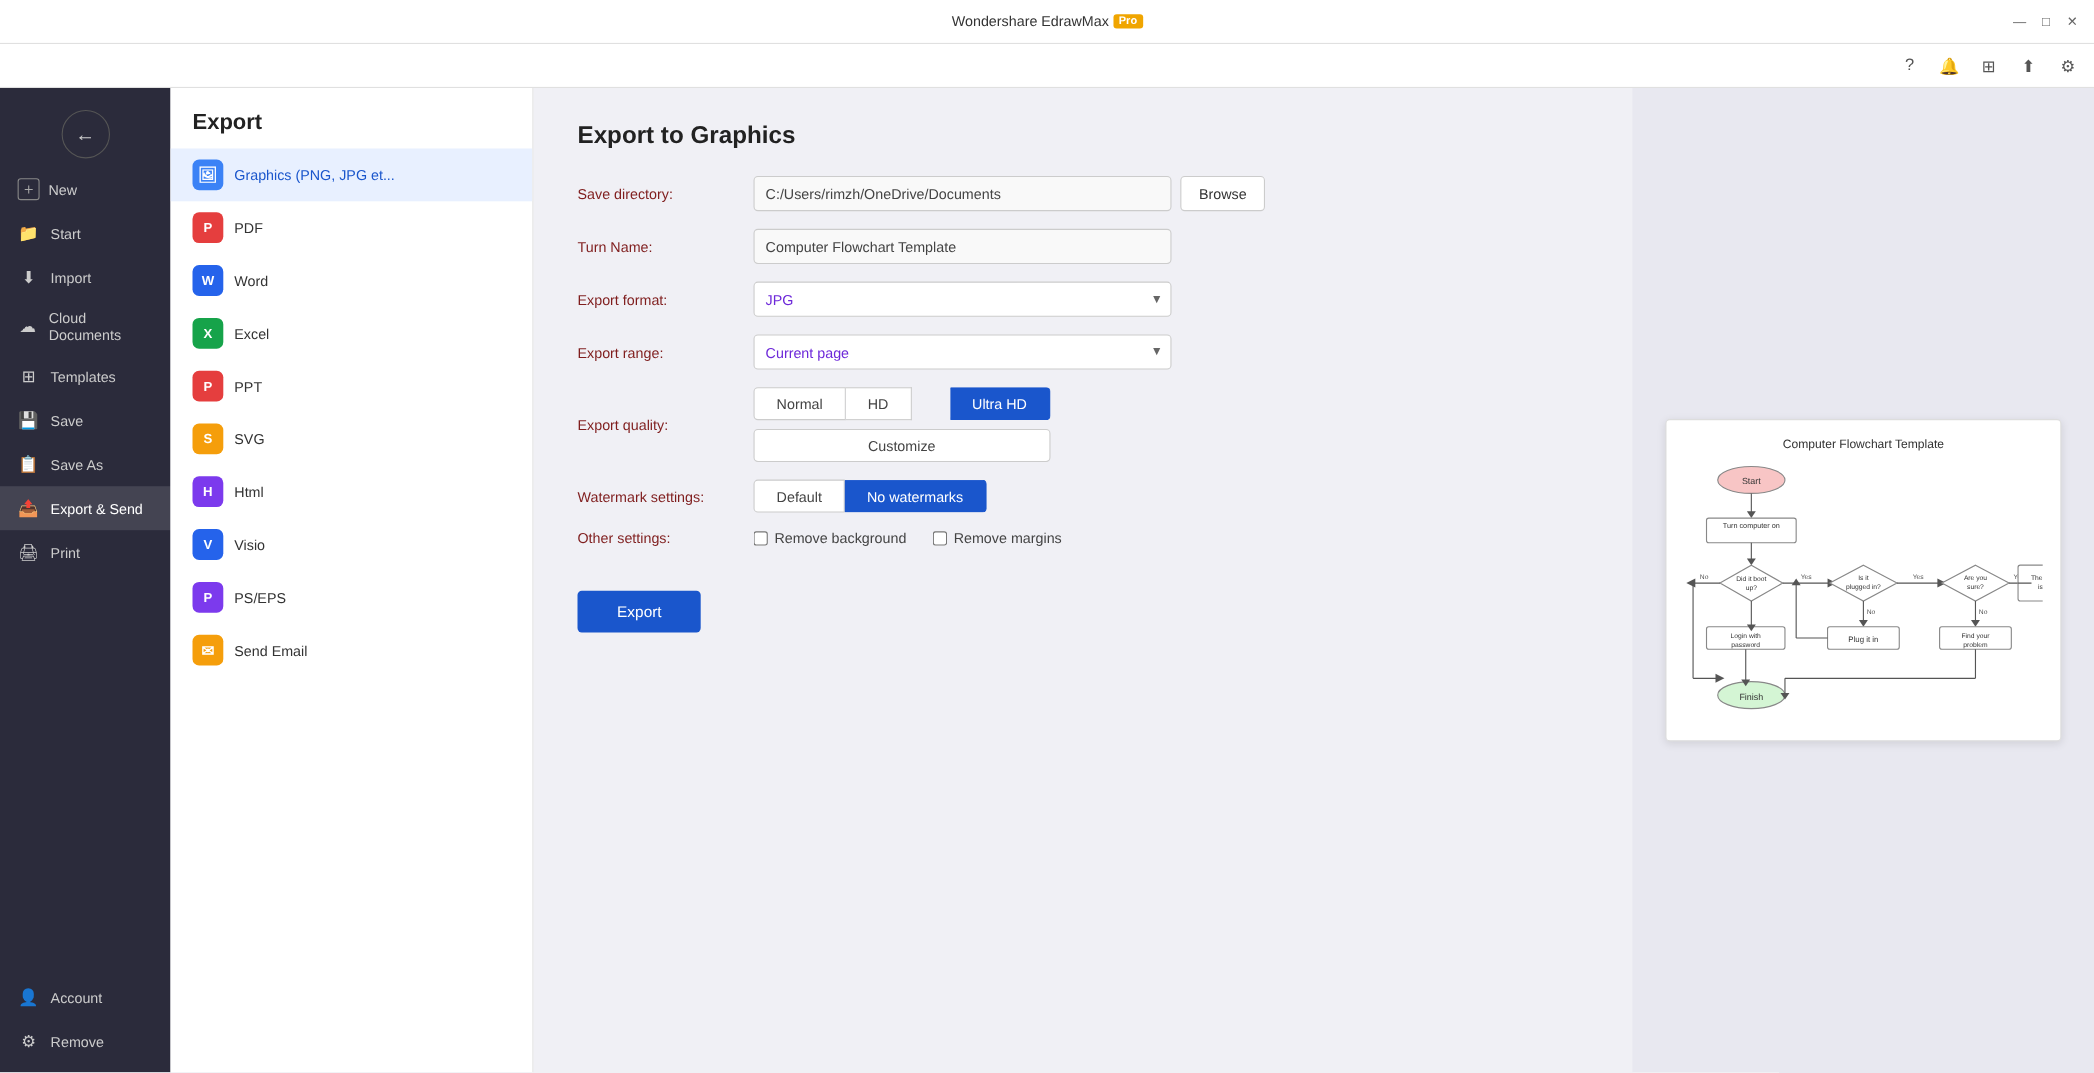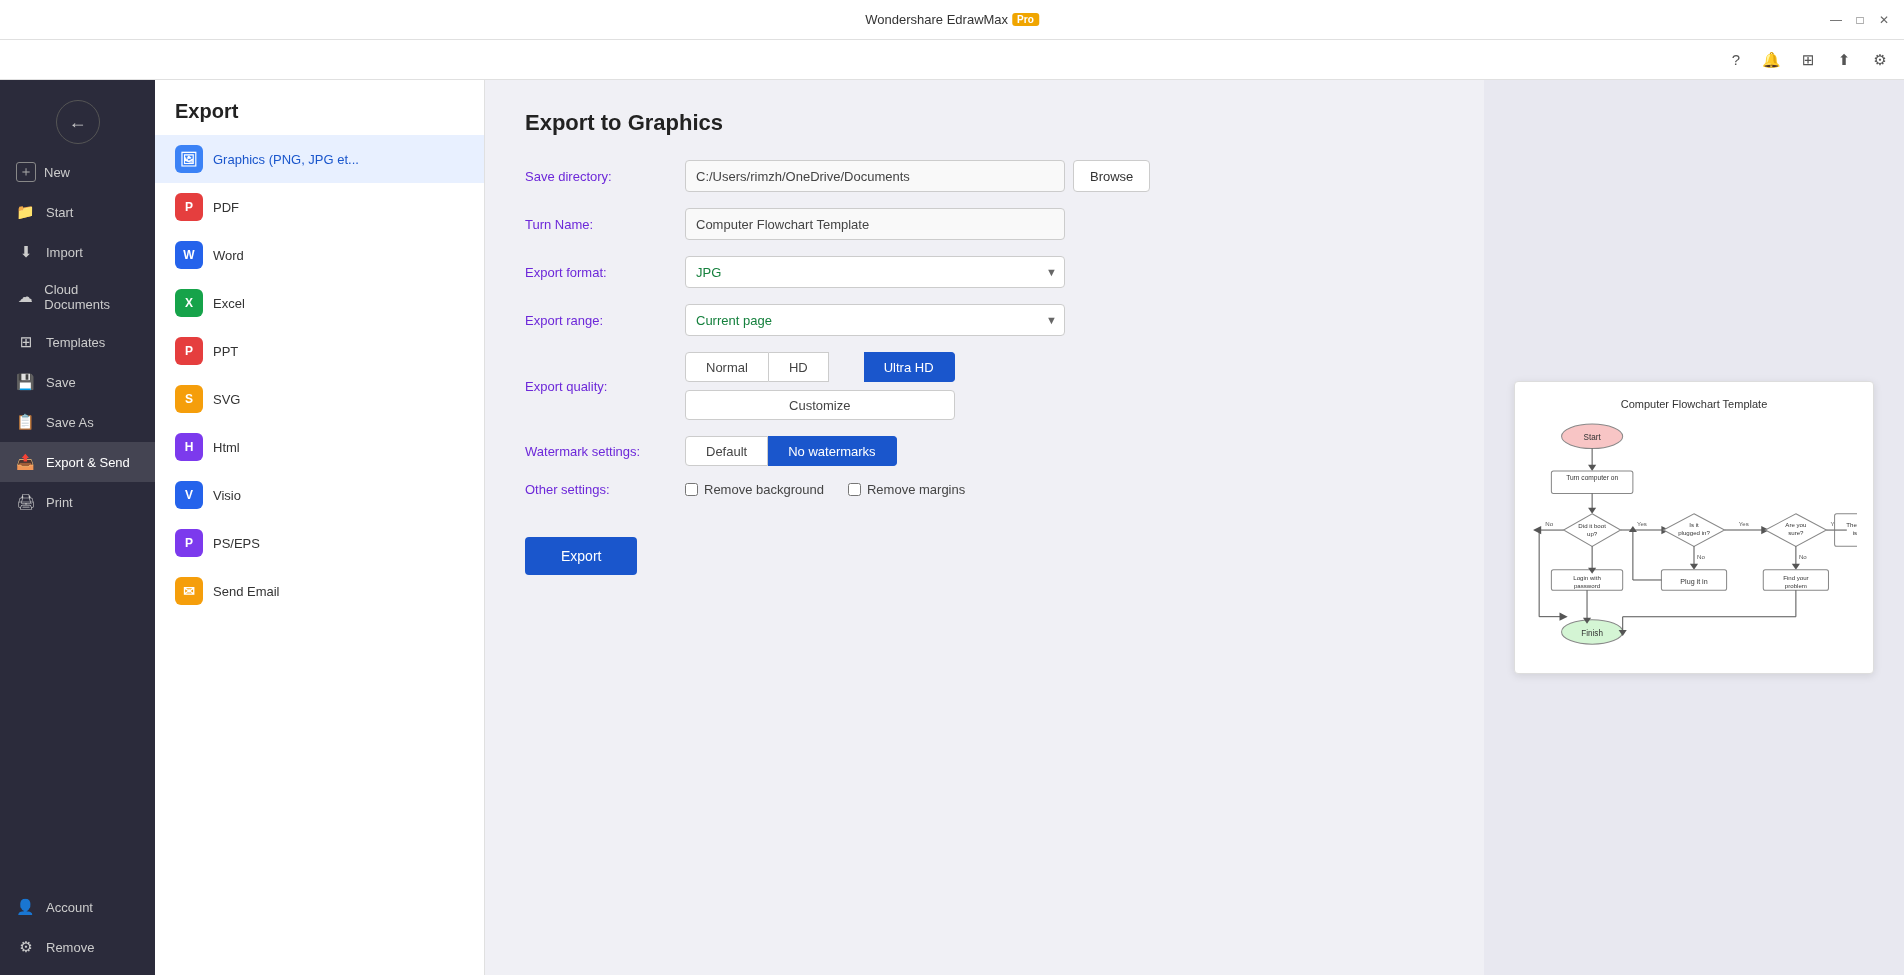--- a/index.html
+++ b/index.html
@@ -173,21 +173,21 @@
       margin-bottom: 24px;
     }
     .form-row {
       display: flex;
       align-items: center;
       margin-bottom: 16px;
     }
     .form-label {
       width: 160px;
       font-size: 13px;
-      color: #6d28d9;
+      color: #7f1d1d;
       flex-shrink: 0;
     }
     .form-input {
       flex: 1;
       max-width: 380px;
       height: 32px;
       border: 1px solid #ccc;
       border-radius: 4px;
       padding: 0 10px;
       font-size: 13px;
@@ -210,21 +210,21 @@
       flex: 1;
       max-width: 380px;
     }
     .select-wrapper select {
       width: 100%;
       height: 32px;
       border: 1px solid #ccc;
       border-radius: 4px;
       padding: 0 30px 0 10px;
       font-size: 13px;
-      color: #15803d;
+      color: #6d28d9;
       background: #fff;
       appearance: none;
       cursor: pointer;
     }
     .select-arrow {
       position: absolute;
       right: 8px;
       top: 50%;
       transform: translateY(-50%);
       font-size: 11px;

